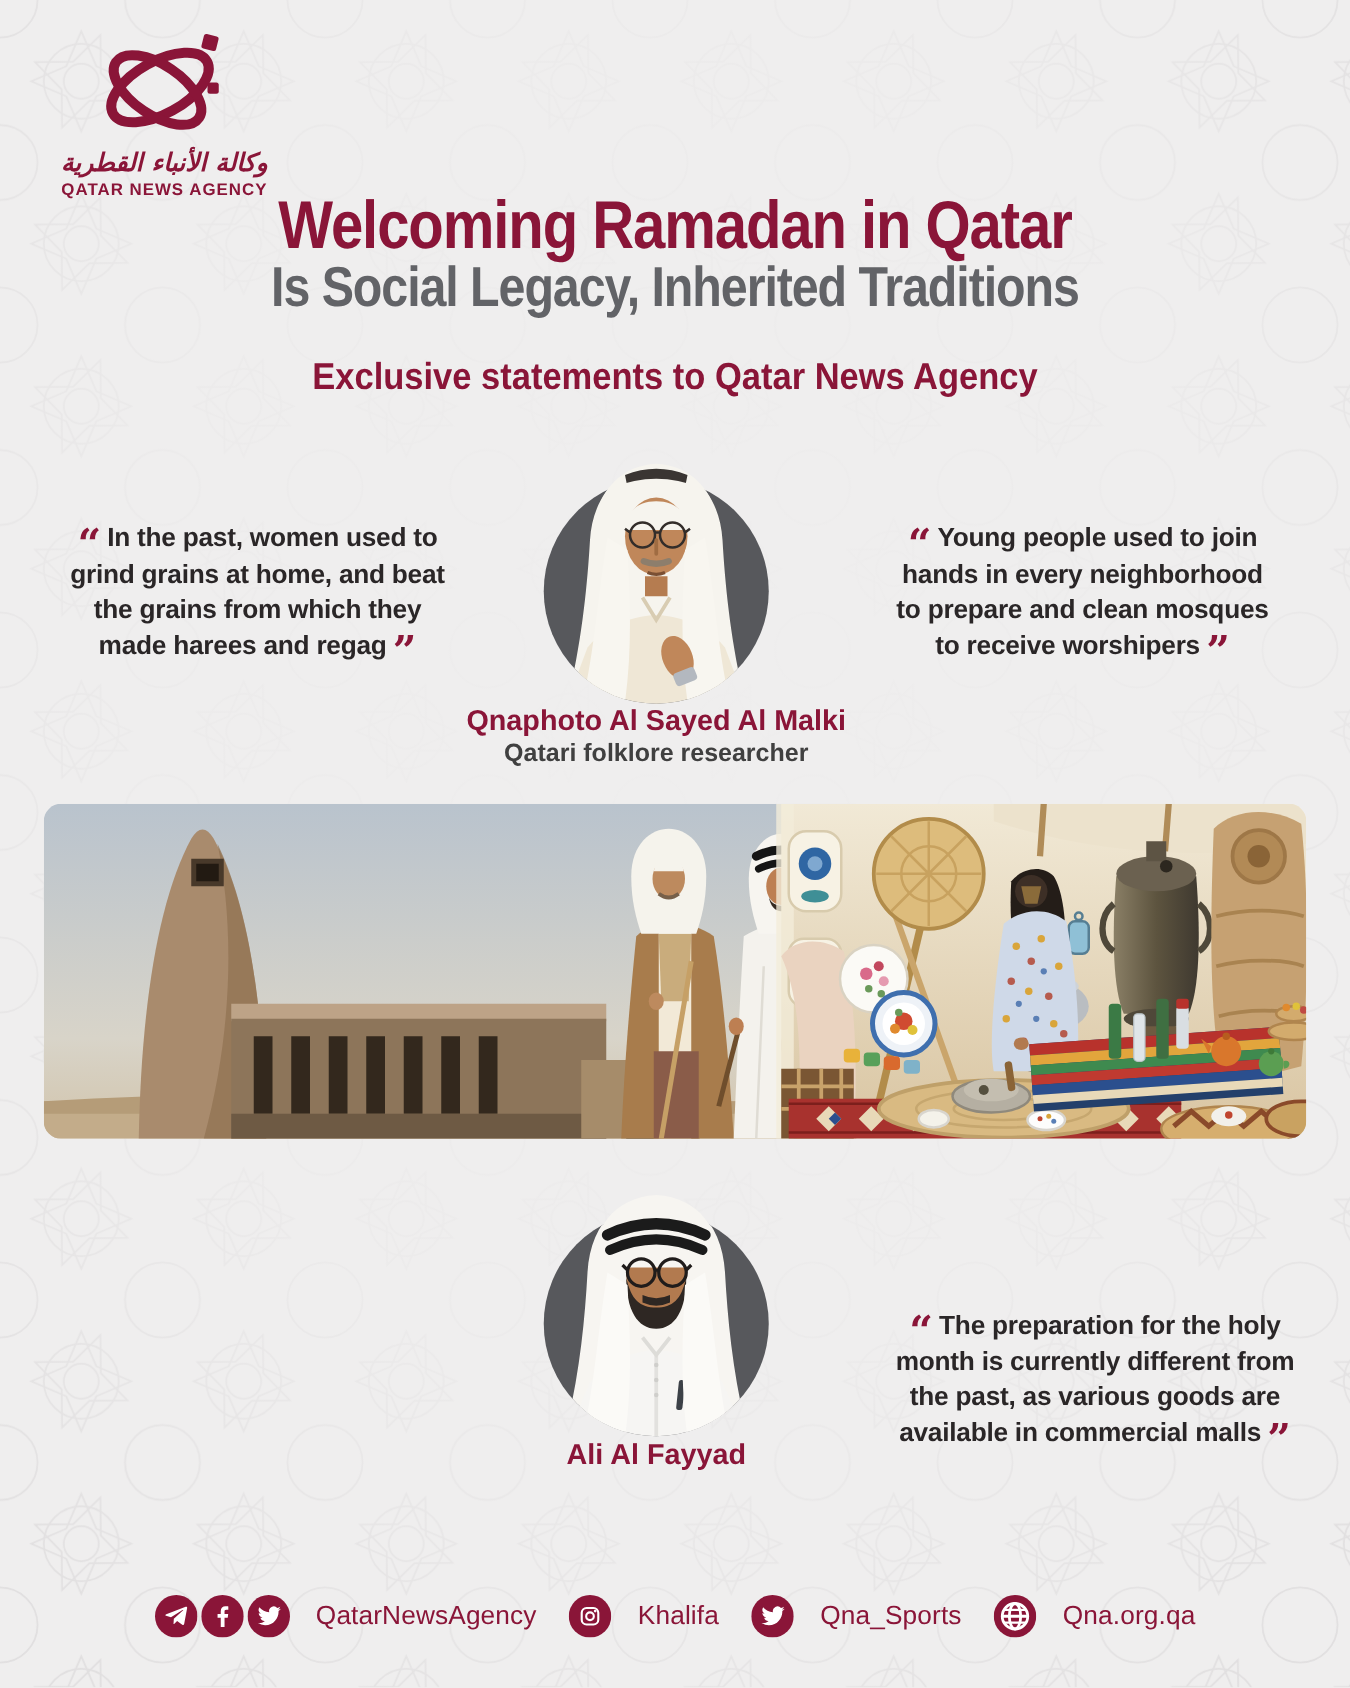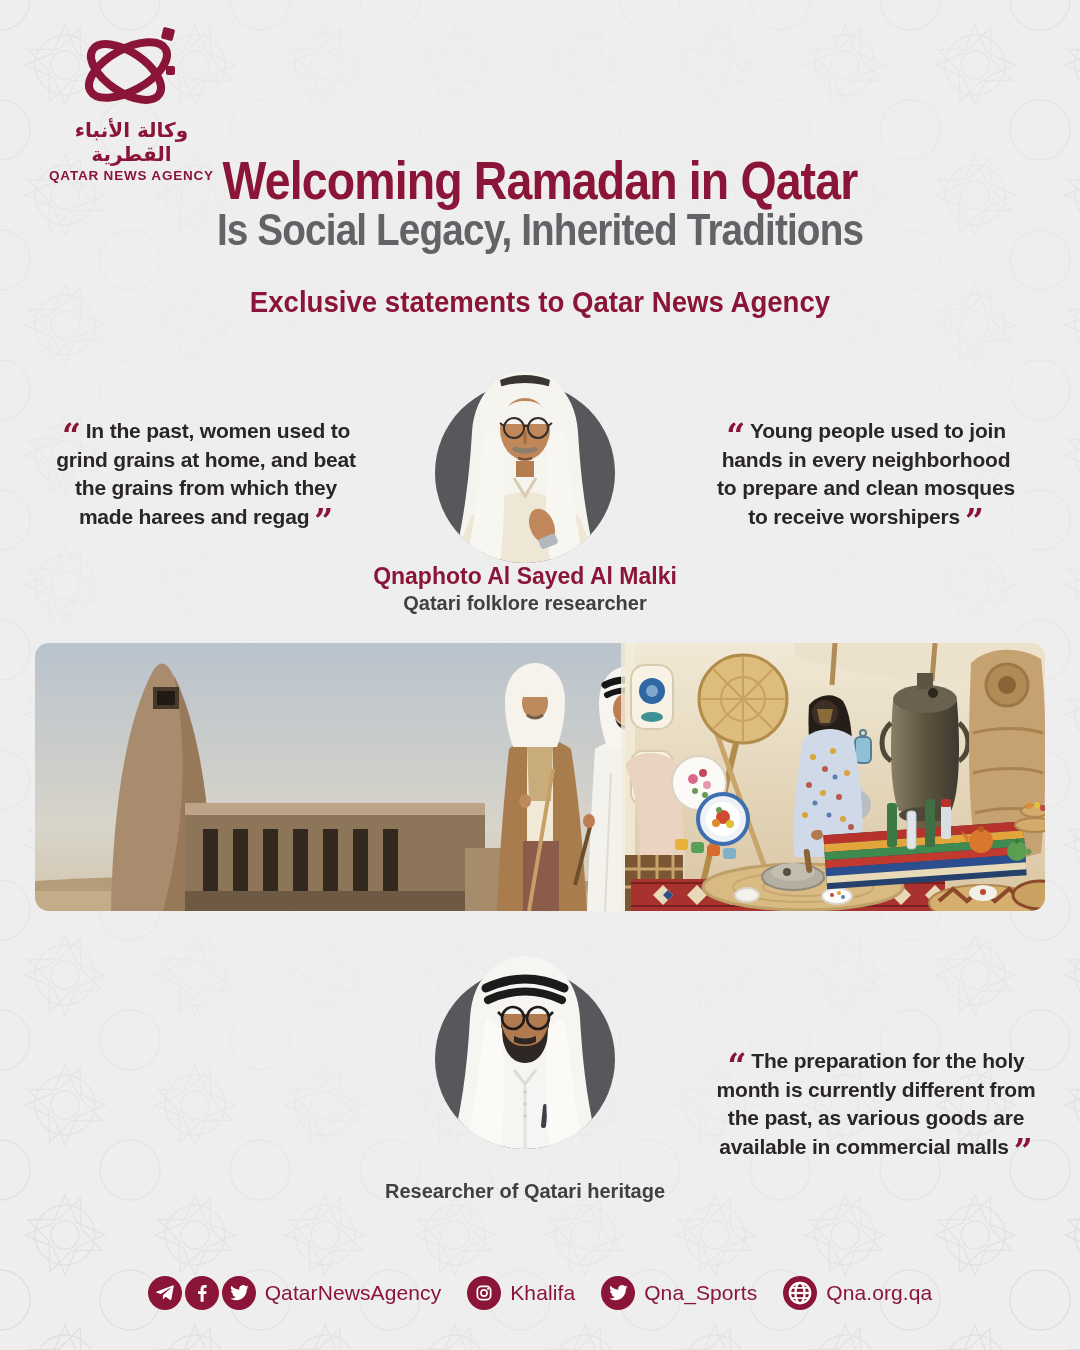--- a/index.html
+++ b/index.html
@@ -5,21 +5,21 @@
   html,body{margin:0;padding:0;background:#efeeee;}
   #page{position:relative;width:1080px;height:1350px;background:#efeeee;overflow:hidden;
         font-family:"Liberation Sans",sans-serif;margin:0 auto;}
   .bg-pattern{position:absolute;left:0;top:0;z-index:0;}
   .layer{position:absolute;z-index:1;}
 
   
   .logo{left:34px;top:24px;width:195px;text-align:center;}
   .logo svg{display:block;margin:0 auto;}
   .logo-ar{font-family:"DejaVu Sans",sans-serif;direction:rtl;color:#8a1538;font-size:20px;
-           font-weight:bold;margin-top:2px;}
+           font-weight:bold;margin-top:2px;font-style:italic;}
   .logo-en{color:#8a1538;font-size:13.5px;font-weight:bold;letter-spacing:0.8px;margin-top:2px;}
 
   
   .title{left:0;top:153px;width:100%;text-align:center;color:#8a1538;font-size:54px;line-height:1;
          font-weight:bold;transform:scaleX(.86);letter-spacing:-1px;}
   .subtitle{left:0;top:207px;width:100%;text-align:center;color:#626367;font-size:45px;line-height:1;
          font-weight:bold;transform:scaleX(.86);letter-spacing:-1px;}
   .tagline{left:0;top:287px;width:100%;text-align:center;color:#8a1538;font-size:30px;line-height:1;
          font-weight:bold;transform:scaleX(.92);}
 
@@ -45,21 +45,21 @@
   .person-role{position:absolute;z-index:1;left:290px;width:470px;text-align:center;color:#404040;
          font-weight:bold;font-size:20px;}
   .r-top{top:592px;}  .r-bottom{top:1180px;}
 
   
   .photo{left:35px;top:643px;width:1010px;height:268px;border-radius:14px;overflow:hidden;}
   .photo svg{display:block;}
 
   
   .footer{left:0;top:1276px;width:100%;display:flex;justify-content:center;align-items:center;gap:26px;}
-  .sgroup{display:flex;align-items:center;gap:9px;text-align:center;}
+  .sgroup{display:flex;align-items:center;gap:21px;text-align:center;}
   .icons{display:flex;align-items:center;gap:3px;}
   .sicon{width:34px;height:34px;display:block;cursor:pointer;}
   .sicon svg{display:block;}
   .slabel{color:#8a1538;font-size:21px;font-weight:500;letter-spacing:0.1px;cursor:pointer;}
 </style>
 </head>
 <body>
 
 <div id="page">
 
@@ -431,21 +431,21 @@
           <circle cx="95" cy="152" r="1.8" fill="#cfcecb"></circle>
           <circle cx="95" cy="164" r="1.8" fill="#cfcecb"></circle>
         <path d="M84 118 L95 132 L106 118" fill="none" stroke="#dddcd8" stroke-width="3"></path>
         <rect x="112" y="152" width="5" height="24" rx="2" fill="#3c4147" transform="rotate(6 114 164)"></rect>
         <rect x="121" y="150" width="7" height="18" rx="2" fill="#1f2326" transform="rotate(6 124 159)"></rect>
         <path d="M56 66 C48 114 46 154 36 198 L70 198 C76 154 74 114 72 76 Z" fill="#fbfaf7"></path>
         <path d="M134 66 C142 114 144 154 154 198 L120 198 C114 154 116 114 118 76 Z" fill="#fbfaf7"></path>
       </g>
     </svg>
   </div>
-  <div class="person-role r-bottom">Researcher of Qatari heritage</div>
+  <div class="person-name n-bottom">Ali Al Fayyad</div>
 
   <div class="layer footer">
     <div class="sgroup">
       <span class="icons">
         <span class="sicon">
           <svg width="34" height="34" viewBox="0 0 24 24">
               <circle cx="12" cy="12" r="12" fill="#8a1538"></circle>
             <g transform="translate(12 12) scale(0.62) translate(-12 -12)">
               <path d="M21.9 4.6c.2-1-.5-1.5-1.3-1.2L2.9 10.2c-1.1.4-1.1 1.1-.2 1.4l4.5 1.4L17.7 6.4c.5-.3 1-.1.6.2l-8.5 7.7-.3 4.7c.5 0 .7-.2 1-.5l2.3-2.2 4.7 3.5c.9.5 1.5.2 1.7-.8l2.7-14.4z" fill="#fff"></path>
             </g>

